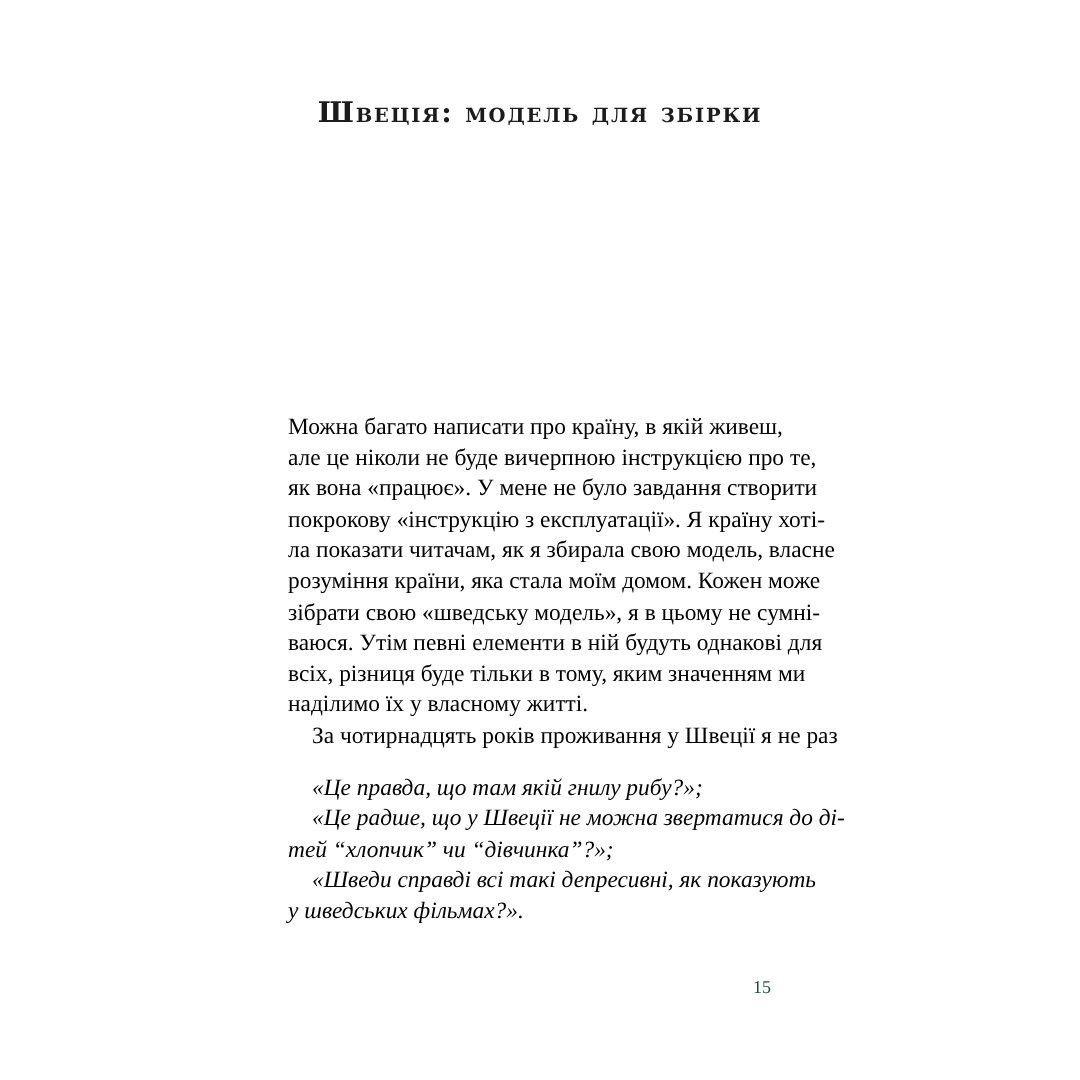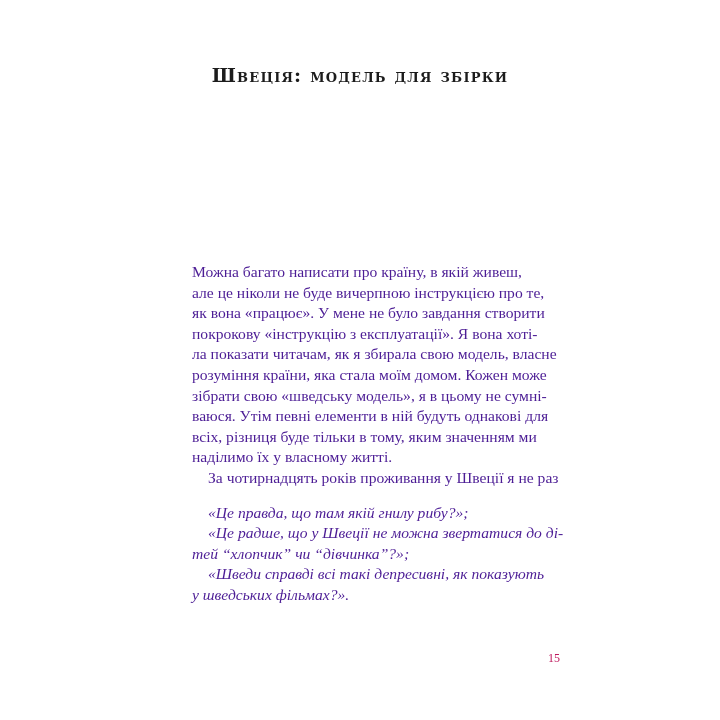--- a/index.html
+++ b/index.html
@@ -31,26 +31,26 @@
       font-weight: bold;
       font-size: 19px;
       letter-spacing: 1.2px;
       font-variant: small-caps;
       color: #1c1c1c;
       margin: 0;
     }
     .body-text {
       position: absolute;
       left: 192px;
-      top: 262px;
+      top: 275px;
       width: 327px;
       font-family: "Liberation Serif", "DejaVu Serif", serif;
       font-size: 15.6px;
       line-height: 20.6px;
-      color: #4c1d95;
+      color: #000000;
     }
     .line {
       display: block;
       white-space: nowrap;
       height: 20.6px;
       text-align: justify;
       text-align-last: justify;
     }
     .line.last {
       text-align-last: left;
@@ -63,38 +63,37 @@
     }
     .quote .line {
       font-style: italic;
     }
     .page-number {
       position: absolute;
       left: 502px;
       top: 651px;
       font-family: "Liberation Serif", "DejaVu Serif", serif;
       font-size: 12px;
-      color: #be185d;
-      margin-left: 46px;
+      color: #14532d;
     }
   </style>
 </head>
 <body>
 
 <div class="page">
 
   <h1 class="chapter-title">Швеція: модель для збірки</h1>
 
   <div class="body-text">
 
     <div class="paragraph">
       <span class="line">Можна багато написати про країну, в якій живеш,</span>
       <span class="line">але це ніколи не буде вичерпною інструкцією про те,</span>
       <span class="line">як вона «працює». У мене не було завдання створити</span>
-      <span class="line">покрокову «інструкцію з експлуатації». Я вона хоті-</span>
+      <span class="line">покрокову «інструкцію з експлуатації». Я країну хоті-</span>
       <span class="line">ла показати читачам, як я збирала свою модель, власне</span>
       <span class="line">розуміння країни, яка стала моїм домом. Кожен може</span>
       <span class="line">зібрати свою «шведську модель», я в цьому не сумні-</span>
       <span class="line">ваюся. Утім певні елементи в ній будуть однакові для</span>
       <span class="line">всіх, різниця буде тільки в тому, яким значенням ми</span>
       <span class="line last">наділимо їх у власному житті.</span>
     </div>
 
     <div class="paragraph">
       <span class="line indent">За чотирнадцять років проживання у Швеції я не раз</span>

